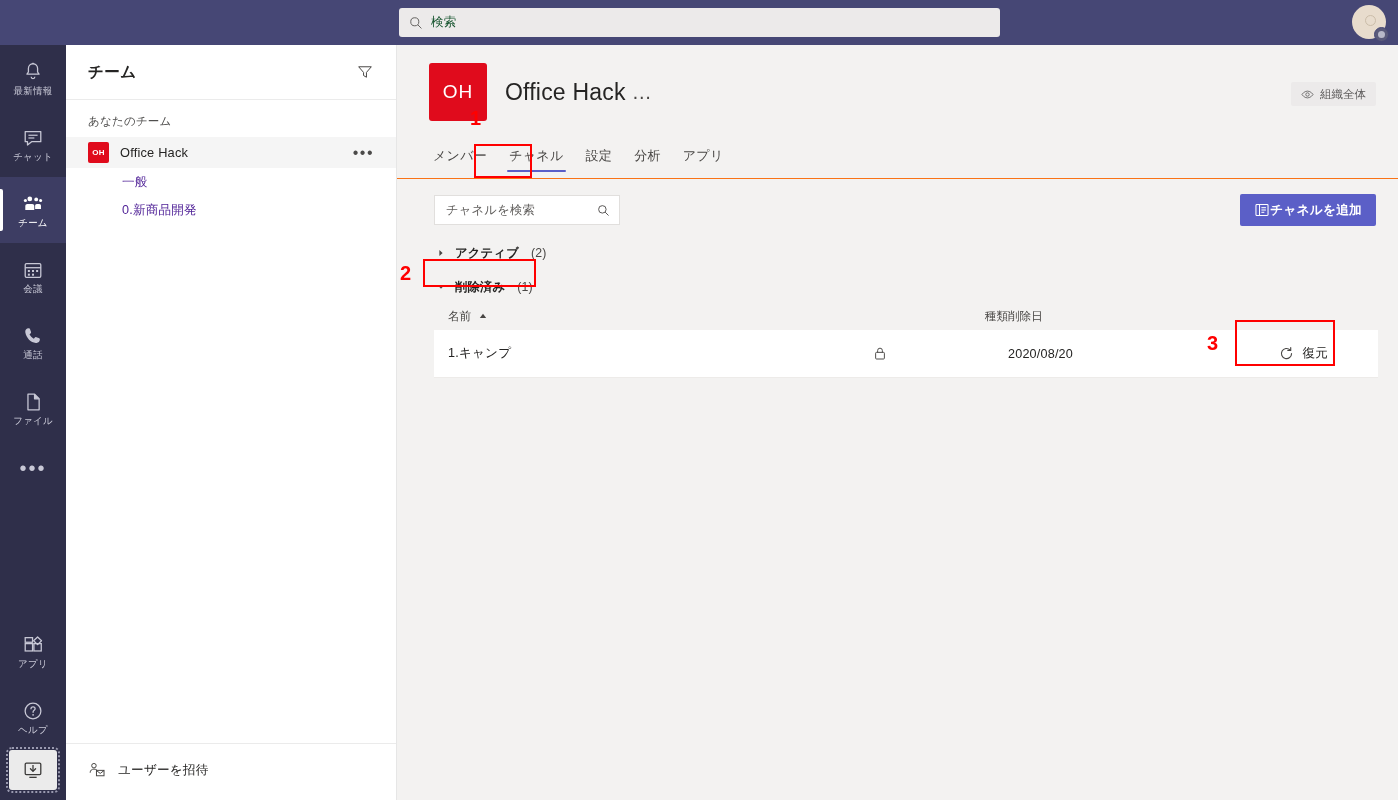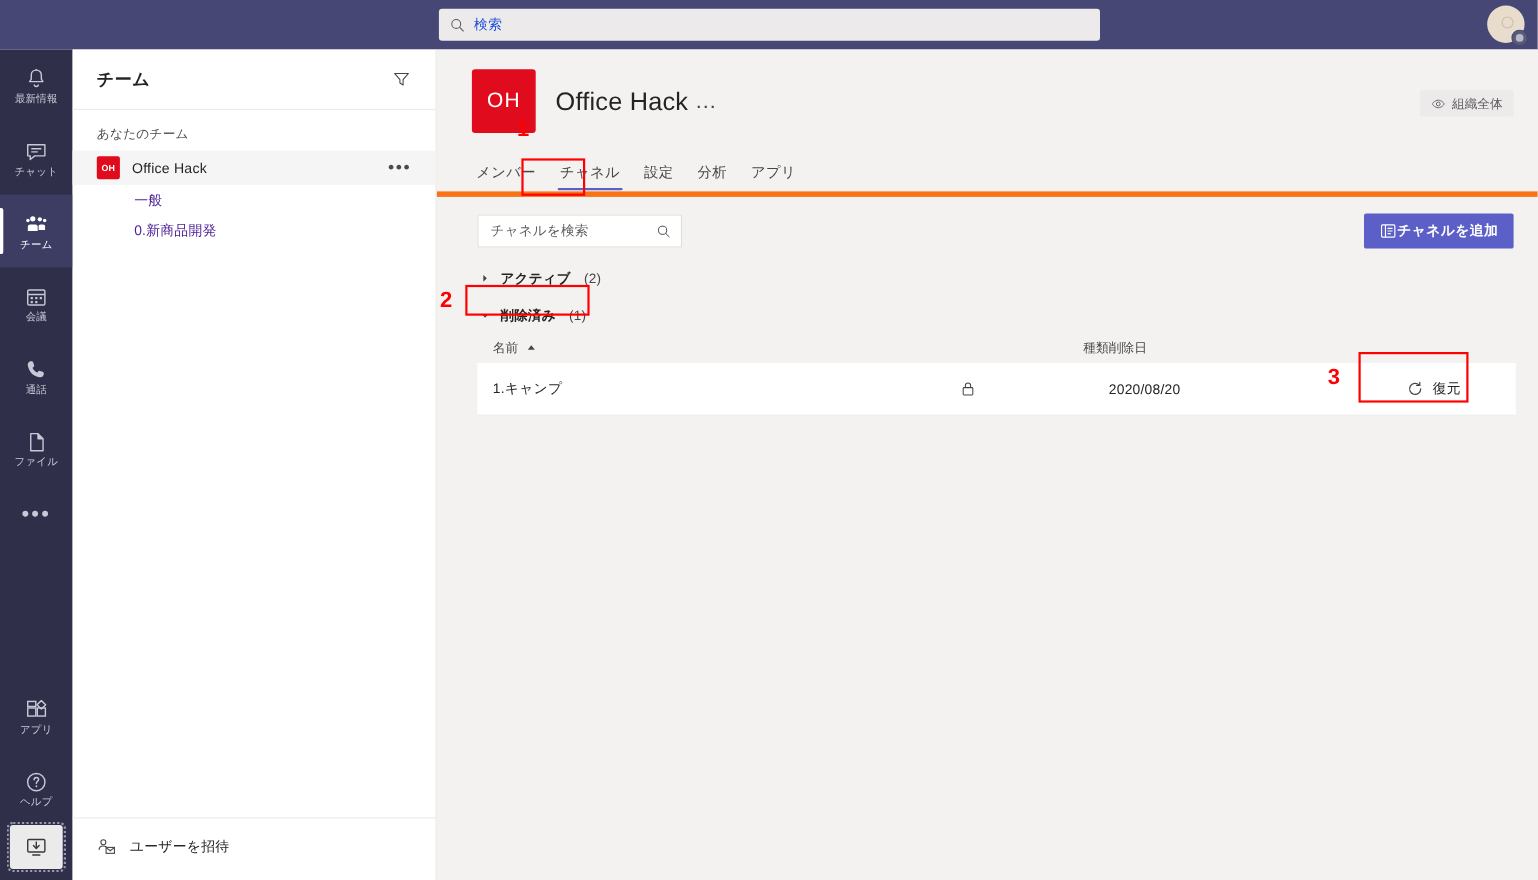--- a/index.html
+++ b/index.html
@@ -30,21 +30,21 @@
     width: 601px; height: 29px;
     background: #eceaea;
     border-radius: 3px;
     display: flex; align-items: center;
     padding-left: 10px;
     gap: 8px;
     cursor: text;
   }
   .search-box .sicon { width: 14px; height: 14px; flex: none; display:block; }
   .search-ph {
-    font-size: 12.5px; color: #1d4ed8;
+    font-size: 12.5px; color: #14532d;
     letter-spacing: .3px;
   }
   .avatar-wrap {
     position: absolute; right: 10px; top: 5px;
     width: 36px; height: 36px;
   }
   .avatar {
     width: 34px; height: 34px; border-radius: 50%;
     background: #e8dccd;
     position: relative;
@@ -205,24 +205,24 @@
   .org-badge {
     position: absolute; right: 22px; top: 37px;
     height: 24px; padding: 0 10px;
     background: #eceaea; border-radius: 2px;
     display: flex; align-items: center; gap: 6px;
     font-size: 11.5px; color: #5d5b5b; cursor: default;
   }
   .org-badge .eye { width: 13px; height: 13px; display:block;}
 
   .tabs {
-    display: flex; align-items: flex-end;
+    display: flex; align-items: flex-start;
     padding-left: 25px;
     margin-top: 26px;
-    border-bottom: 5px solid #f97316;
+    border-bottom: 1px solid #f97316;
     height: 32px;
     gap: 0px;
   }
   .tab {
     font-size: 13px; color: #484644;
     padding: 0 11px 8px 11px;
     cursor: pointer; position: relative; letter-spacing: .3px;
   }
   .tab.active { color: #484644; }
   .tab.active::after {

